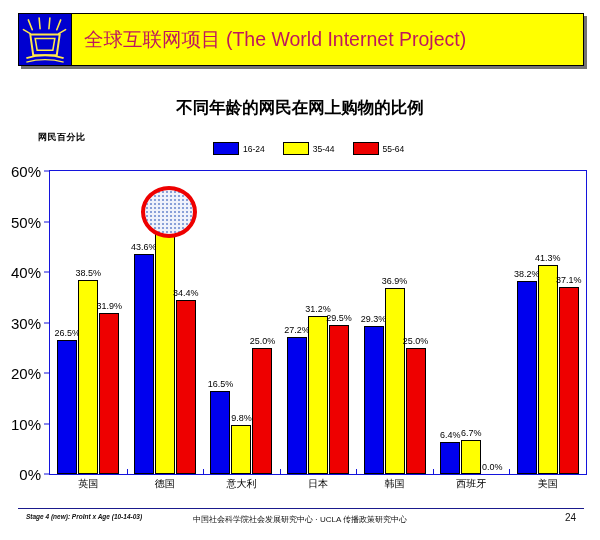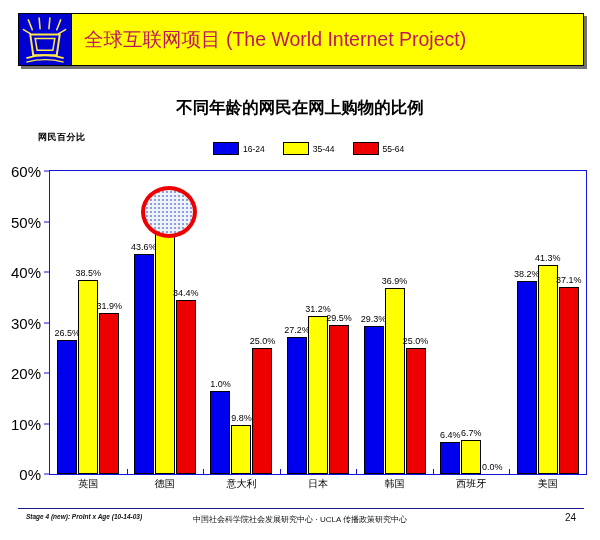--- a/index.html
+++ b/index.html
@@ -323,21 +323,21 @@
         <div class="bar" style="left: 0px; width: 20px; height: 220.18px; background: rgb(0, 0, 238);"></div>
         <div class="bar-value" style="left: 10px; bottom: 222.18px;">43.6%</div>
         <div class="bar" style="left: 21px; width: 20px; height: 260.58px; background: rgb(255, 255, 0);"></div>
         <div class="bar-value" style="left: 31px; bottom: 262.58px;">51.6%</div>
         <div class="bar" style="left: 42px; width: 20px; height: 173.72px; background: rgb(238, 0, 0);"></div>
         <div class="bar-value" style="left: 52px; bottom: 175.72px;">34.4%</div>
       </div>
       <div class="tick-sep" style="left: 76.5714px;"></div>
       <div class="group" style="left: 160.429px; width: 62px;">
         <div class="bar" style="left: 0px; width: 20px; height: 83.325px; background: rgb(0, 0, 238);"></div>
-        <div class="bar-value" style="left: 10px; bottom: 85.325px;">1.0%</div>
+        <div class="bar-value" style="left: 10px; bottom: 85.325px;">16.5%</div>
         <div class="bar" style="left: 21px; width: 20px; height: 49.49px; background: rgb(255, 255, 0);"></div>
         <div class="bar-value" style="left: 31px; bottom: 51.49px;">9.8%</div>
         <div class="bar" style="left: 42px; width: 20px; height: 126.25px; background: rgb(238, 0, 0);"></div>
         <div class="bar-value" style="left: 52px; bottom: 128.25px;">25.0%</div>
       </div>
       <div class="tick-sep" style="left: 153.143px;"></div>
       <div class="group" style="left: 237px; width: 62px;">
         <div class="bar" style="left: 0px; width: 20px; height: 137.36px; background: rgb(0, 0, 238);"></div>
         <div class="bar-value" style="left: 10px; bottom: 139.36px;">27.2%</div>
         <div class="bar" style="left: 21px; width: 20px; height: 157.56px; background: rgb(255, 255, 0);"></div>

